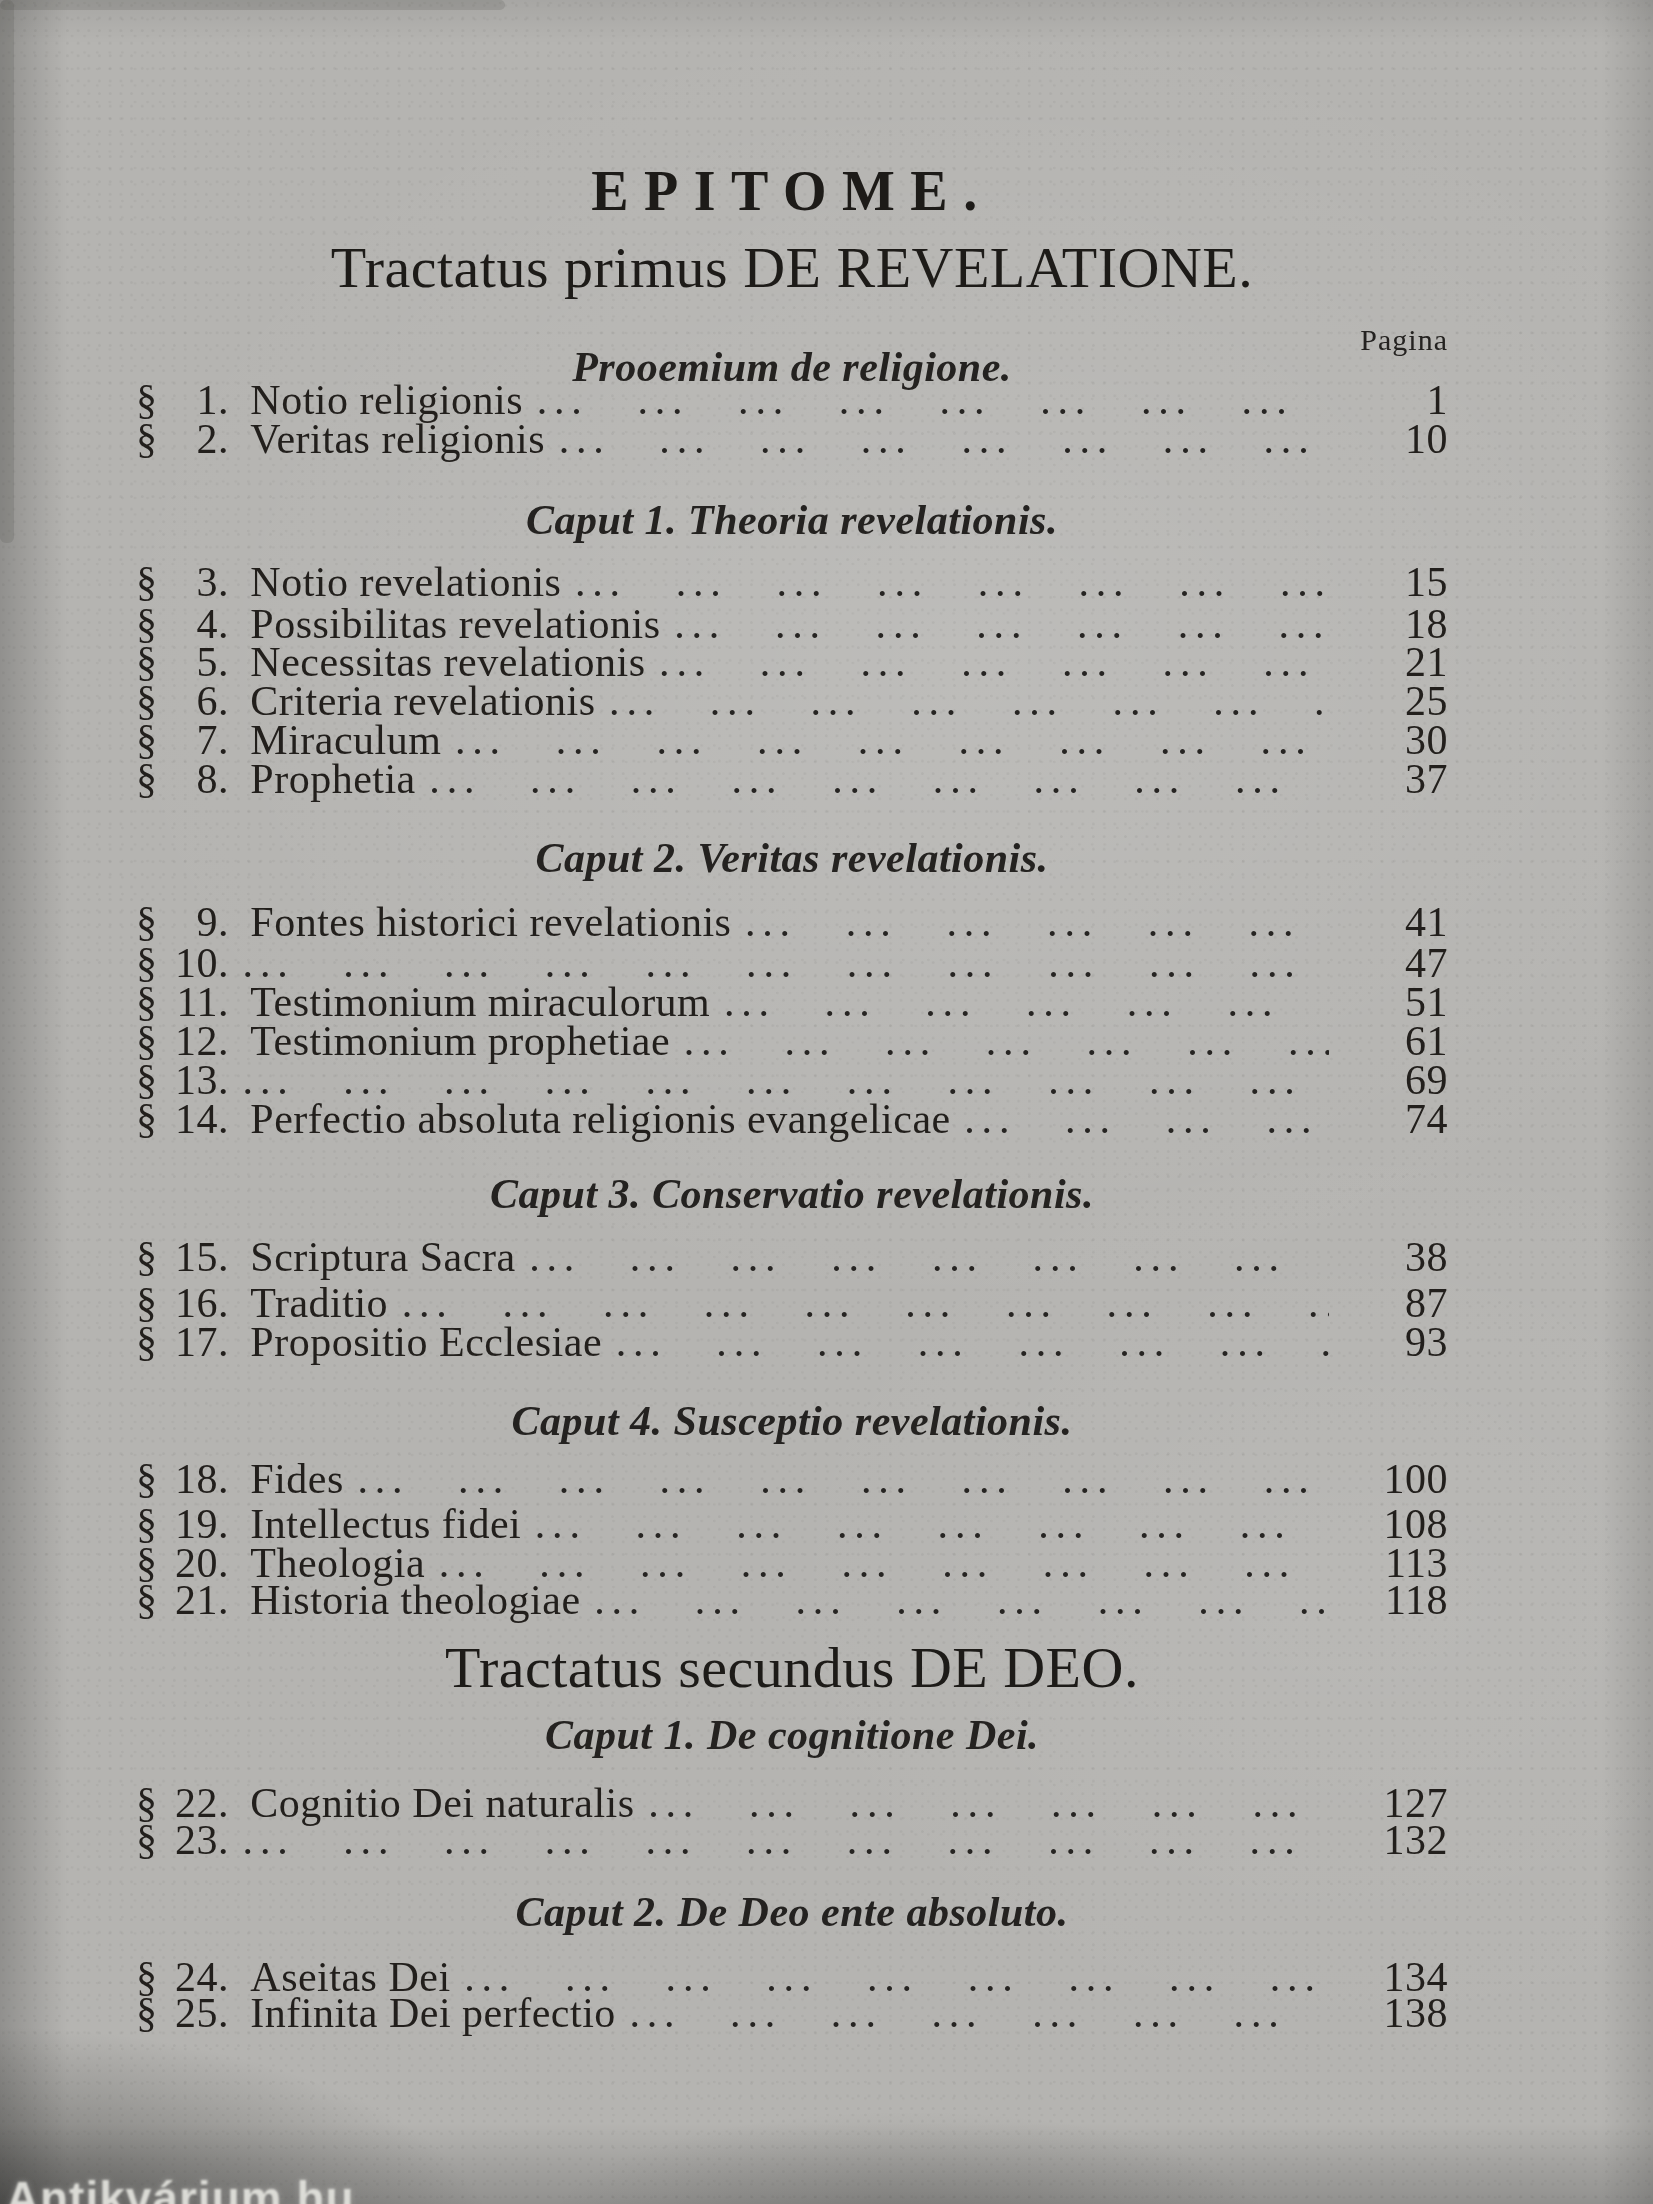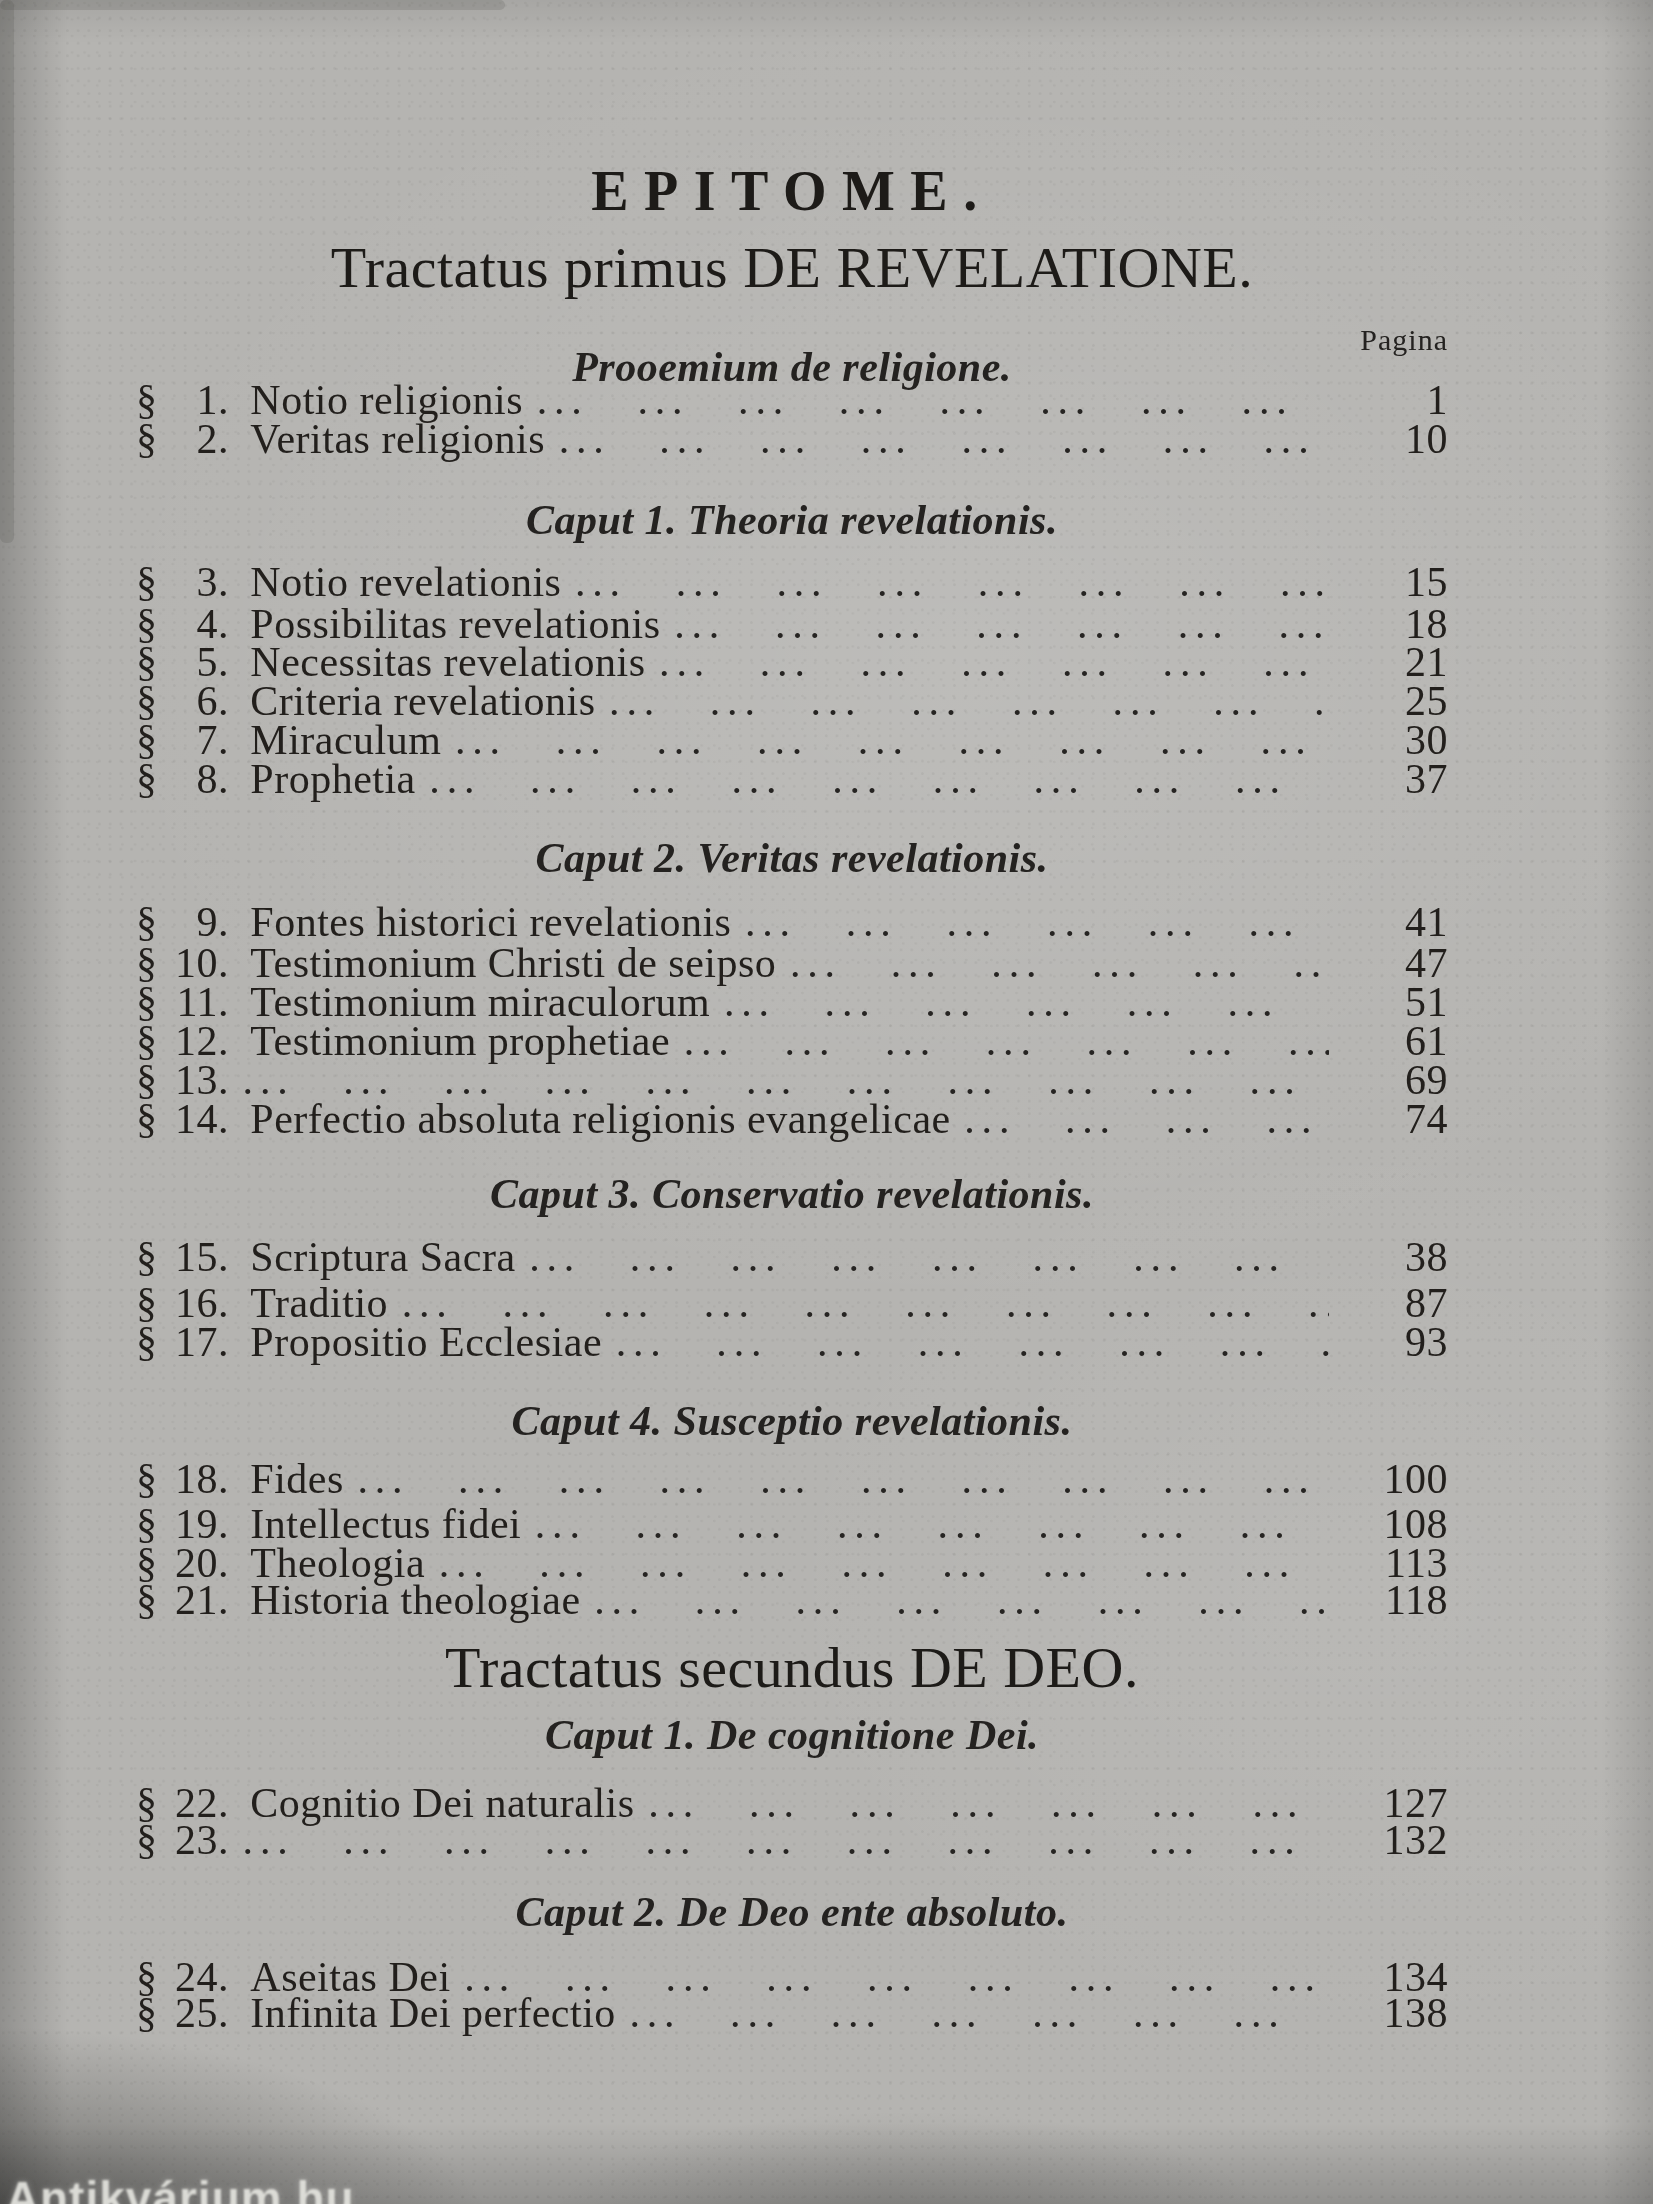--- a/index.html
+++ b/index.html
@@ -129,21 +129,20 @@
       <div class="row entry" style="top: 900px;">
     <span class="para">§</span>
     <span class="n">9.</span>
     <span class="lbl">Fontes historici revelationis</span>
     <span class="leader">... ... ... ... ... ... ... ... ... ... ... ... ... ... </span>
     <span class="pg">41</span>
   </div>
       <div class="row entry" style="top: 941px;">
     <span class="para">§</span>
     <span class="n">10.</span>
-    <span class="lbl">Testimonium Christi de seipso</span>
     <span class="leader">... ... ... ... ... ... ... ... ... ... ... ... ... ... </span>
     <span class="pg">47</span>
   </div>
       <div class="row entry" style="top: 980px;">
     <span class="para">§</span>
     <span class="n">11.</span>
     <span class="lbl">Testimonium miraculorum</span>
     <span class="leader">... ... ... ... ... ... ... ... ... ... ... ... ... ... </span>
     <span class="pg">51</span>
   </div>

